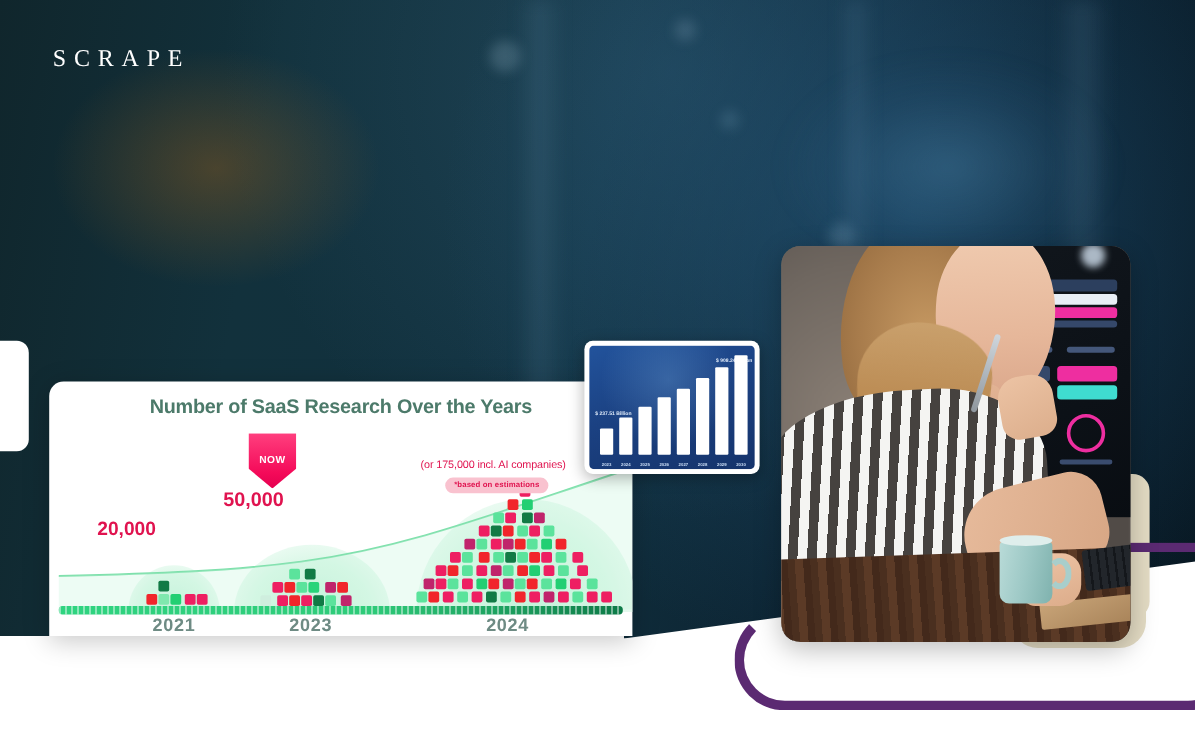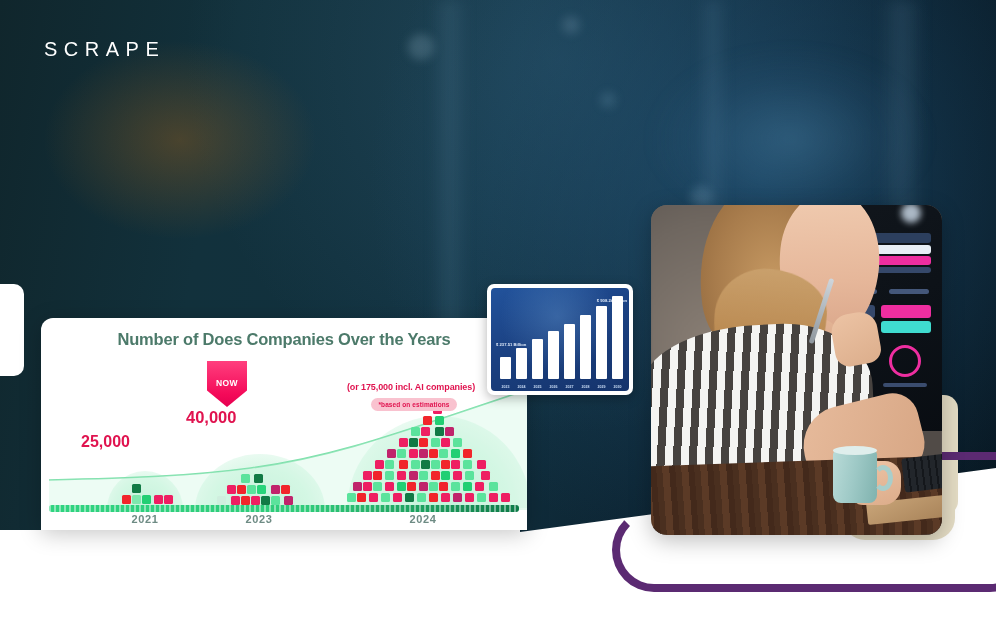--- a/index.html
+++ b/index.html
@@ -40,20 +40,21 @@
   .logo{ position:absolute; left:44px; top:33px; width:200px; }
   .logo-word{
     font-size:43px; font-weight:bold; color:#ffffff;
     letter-spacing:-1.2px; line-height:1; position:relative; display:inline-block;
   }
   .logo-word .gap{ display:inline-block; width:27px; }
   .popper{ position:absolute; left:30px; top:-4px; width:46px; height:46px; }
   .logo-sub{
     margin-top:5px; font-size:20px; color:#ffffff; font-weight:500;
     letter-spacing:6.5px;
+    font-family:Liberation Serif, serif;
   }
 
   
   .headline{
     position:absolute; left:45px; top:134px; width:610px;
     color:#ffffff; font-size:28.5px; line-height:1.38;
     letter-spacing:-.2px;
     text-shadow:0 1px 3px rgba(0,0,0,.35);
   }
   .headline .b{ font-weight:bold; }
@@ -86,34 +87,34 @@
     border-radius:3px;
   }
   .trend{ position:absolute; left:0; top:0; width:486px; height:172px; }
 
   .px{ position:absolute; width:9px; height:9px; border-radius:1.5px; }
 
   .lbl-25000{ position:absolute; left:40px; top:75px; font-size:16px; font-weight:bold; color:#e0134f; }
   .lbl-30000{ position:absolute; left:145px; top:50px; font-size:16.5px; font-weight:bold; color:#e0134f; }
   .lbl-72000{ position:absolute; left:296px; top:3px; font-size:17px; font-weight:bold; color:#e0134f; text-align:center; width:148px;}
   .lbl-72sub{ position:absolute; left:272px; top:24px; width:196px; text-align:center;
-              font-size:9px; font-weight:bold; color:#e0134f; letter-spacing:-.1px;}
+              font-size:9px; font-weight:normal; color:#e0134f; letter-spacing:-.1px;}
   .pill{ position:absolute; left:330px; top:40px; width:86px; text-align:center;
          background:#f9c2cf; color:#e0134f; font-size:6.5px; font-weight:bold;
          border-radius:8px; padding:3px 0; letter-spacing:.1px;}
 
   .now-wrap{ position:absolute; left:166px; top:3px; width:40px; height:46px; }
   .now-body{ width:40px; height:46px;
     background: linear-gradient(to bottom,#ff3f7e 0%,#f40a59 72%,#e50050 100%);
     clip-path: polygon(0 0, 100% 0, 100% 64%, 50% 100%, 0 64%);
   }
   .now-txt{ position:absolute; left:0; top:17px; width:40px; text-align:center;
             color:#fff; font-size:8.5px; font-weight:bold; letter-spacing:.4px;}
 
-  .yr{ position:absolute; top:155px; font-size:11px; font-weight:bold; color:#6e8b84; letter-spacing:.6px;}
+  .yr{ position:absolute; top:155px; font-size:15px; font-weight:bold; color:#6e8b84; letter-spacing:.6px;}
 
   
   .inset{
     position:absolute; left:487px; top:284px; width:146px; height:111px;
     background:#ffffff; border-radius:7px; padding:4px;
     box-shadow:0 3px 12px rgba(0,0,0,.30);
   }
   .inset-inner{
     position:relative; width:138px; height:103px; border-radius:4px; overflow:hidden;
     background:
@@ -220,21 +221,21 @@
     <div class="hero-orb" style="left:600px;top:92px;width:16px;height:16px;background:rgba(150,190,215,.16)"></div>
   </div>
   <div class="white-notch"></div>
 
   <div class="logo">
     <div class="logo-sub">SCRAPE</div>
   </div>
 
 
   <div class="chart-card">
-    <div class="chart-title">Number of Does Companies Over the Years</div>
+    <div class="chart-title">Number of SaaS Research Over the Years</div>
 
     <div class="plot">
 
       <div class="halo" style="left:66px;top:113px;width:76px;height:38px;"></div>
       <div class="halo" style="left:154px;top:96px;width:130px;height:56px;"></div>
       <div class="halo" style="left:306px;top:58px;width:184px;height:94px;"></div>
 
       <svg class="trend">
         <path d="M8 122 C 90 120, 150 118, 210 110 C 300 98, 370 70, 486 32" fill="none" stroke="#7fe0ac" stroke-width="1.6"></path>
         <path d="M8 122 C 90 120, 150 118, 210 110 C 300 98, 370 70, 486 32 L486 150 L8 150 Z" fill="rgba(190,244,216,.28)" stroke="none"></path>
@@ -343,27 +344,27 @@
         <div class="px" style="left:412px;top:135px;background:#c0246b"></div>
         <div class="px" style="left:424px;top:135px;background:#ee1f62"></div>
         <div class="px" style="left:436px;top:135px;background:#5be39c"></div>
         <div class="px" style="left:448px;top:135px;background:#ee1f62"></div>
         <div class="px" style="left:460px;top:135px;background:#ee1f62"></div>
       </div>
 
       <div class="baseline"></div>
       <div class="baseline-dash"></div>
 
-      <div class="lbl-25000">25,000</div>
+      <div class="lbl-25000">20,000</div>
 
       <div class="now-wrap">
         <div class="now-body"></div>
         <div class="now-txt">NOW</div>
       </div>
-      <div class="lbl-30000">40,000</div>
+      <div class="lbl-30000">50,000</div>
 
       <div class="lbl-72sub">(or 175,000 incl. AI companies)</div>
       <div class="pill">*based on estimations</div>
 
       <div class="yr" style="left:78px;width:52px;text-align:center">2021</div>
       <div class="yr" style="left:192px;width:52px;text-align:center">2023</div>
       <div class="yr" style="left:356px;width:52px;text-align:center">2024</div>
     </div>
   </div>
 

